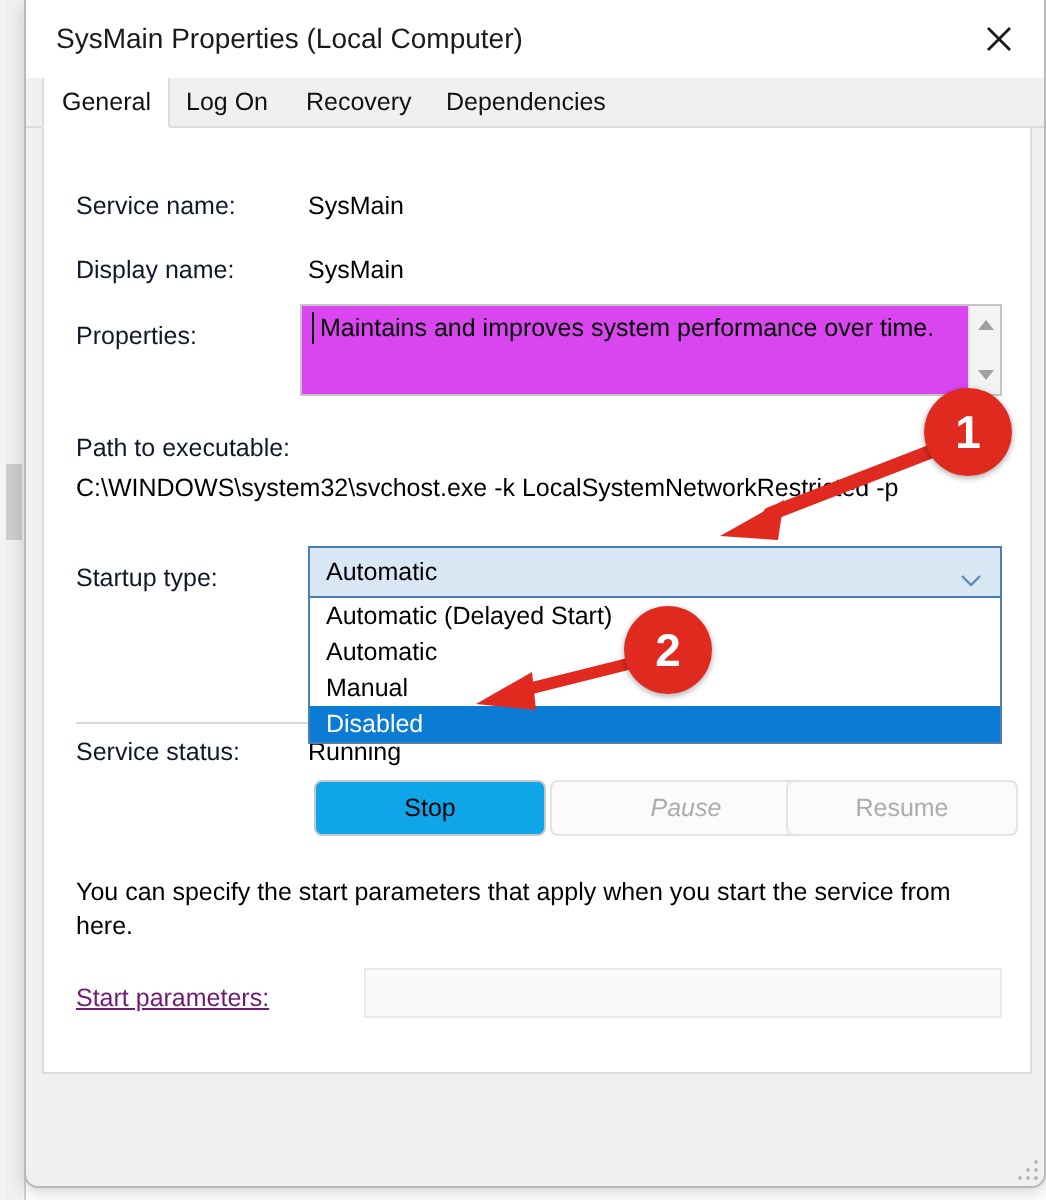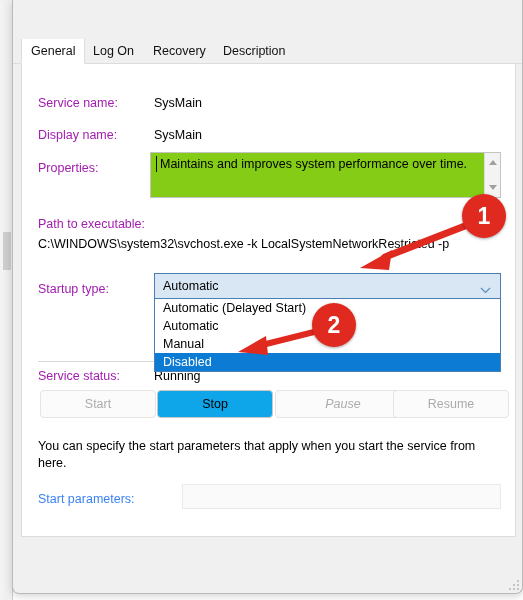--- a/index.html
+++ b/index.html
@@ -112,37 +112,37 @@
     height: 473px;
     background: #ffffff;
     border: 1px solid #dcdcdc;
     border-top: none;
     box-sizing: border-box;
   }
 
   .field-label {
     position: absolute;
     font-size: 12.5px;
-    color: #a21caf;
+    color: #0f172a;
     white-space: nowrap;
   }
-  .field-label.disabled { color: #3b82f6; }
+  .field-label.disabled { color: #701a75; text-decoration: underline; }
   .field-value {
     position: absolute;
     font-size: 12.5px;
     color: #000;
     white-space: nowrap;
   }
 
   
   #desc-box {
     position: absolute;
     left: 128px; top: 88px;
     width: 351px; height: 46px;
-    background: #84cc16;
+    background: #d946ef;
     border: 1px solid #c4c4c4;
     box-sizing: border-box;
   }
   #desc-text {
     position: absolute;
     left: 5px; top: 3px;
     width: 312px;
     font-size: 12.5px;
     line-height: 16px;
     color: #000;
@@ -361,26 +361,35 @@
 </head>
 <body>
 
 <div id="bg-sliver">
   <div class="bg-scroll-track"></div>
   <div class="bg-scroll-thumb"></div>
 </div>
 
 <div id="dialog">
 
+  <div id="titlebar">
+    <div id="title-text">SysMain Properties (Local Computer)</div>
+    <div id="close-button">
+      <svg width="13" height="13" viewBox="0 0 13 13" aria-hidden="true">
+        <line x1="1" y1="1" x2="12" y2="12" stroke="#1a1a1a" stroke-width="1.4"></line>
+        <line x1="12" y1="1" x2="1" y2="12" stroke="#1a1a1a" stroke-width="1.4"></line>
+      </svg>
+    </div>
+  </div>
 
   <div id="tabstrip">
     <div class="tab" style="left:71px;">Log On</div>
     <div class="tab selected" style="left:8px;">General</div>
     <div class="tab" style="left:131px;">Recovery</div>
-    <div class="tab" style="left:201px;">Description</div>
+    <div class="tab" style="left:201px;">Dependencies</div>
   </div>
 
   <div id="tabbody">
 
     <div class="field-label" style="left:16px; top:32px;">Service name:</div>
     <div class="field-value" style="left:132px; top:32px;">SysMain</div>
 
     <div class="field-label" style="left:16px; top:64px;">Display name:</div>
     <div class="field-value" style="left:132px; top:64px;">SysMain</div>
 
@@ -415,21 +424,20 @@
       <div class="list-option">Automatic</div>
       <div class="list-option">Manual</div>
       <div class="list-option selected">Disabled</div>
     </div>
 
     <div id="separator"></div>
 
     <div class="field-label" id="status-label">Service status:</div>
     <div class="field-value" id="status-value">Running</div>
 
-    <div class="ctrl-btn" style="left:18px;  width:116px;">Start</div>
     <div class="ctrl-btn enabled" style="left:135px; width:116px;">Stop</div>
     <div class="ctrl-btn" style="left:253px; width:136px;font-style:italic;">Pause</div>
     <div class="ctrl-btn" style="left:371px; width:116px;">Resume</div>
 
     <div id="params-info">You can specify the start parameters that apply when you start the service from here.</div>
 
     <div class="field-label disabled" id="params-label">Start parameters:</div>
     <div id="params-input" title=""></div>
 
   </div>

